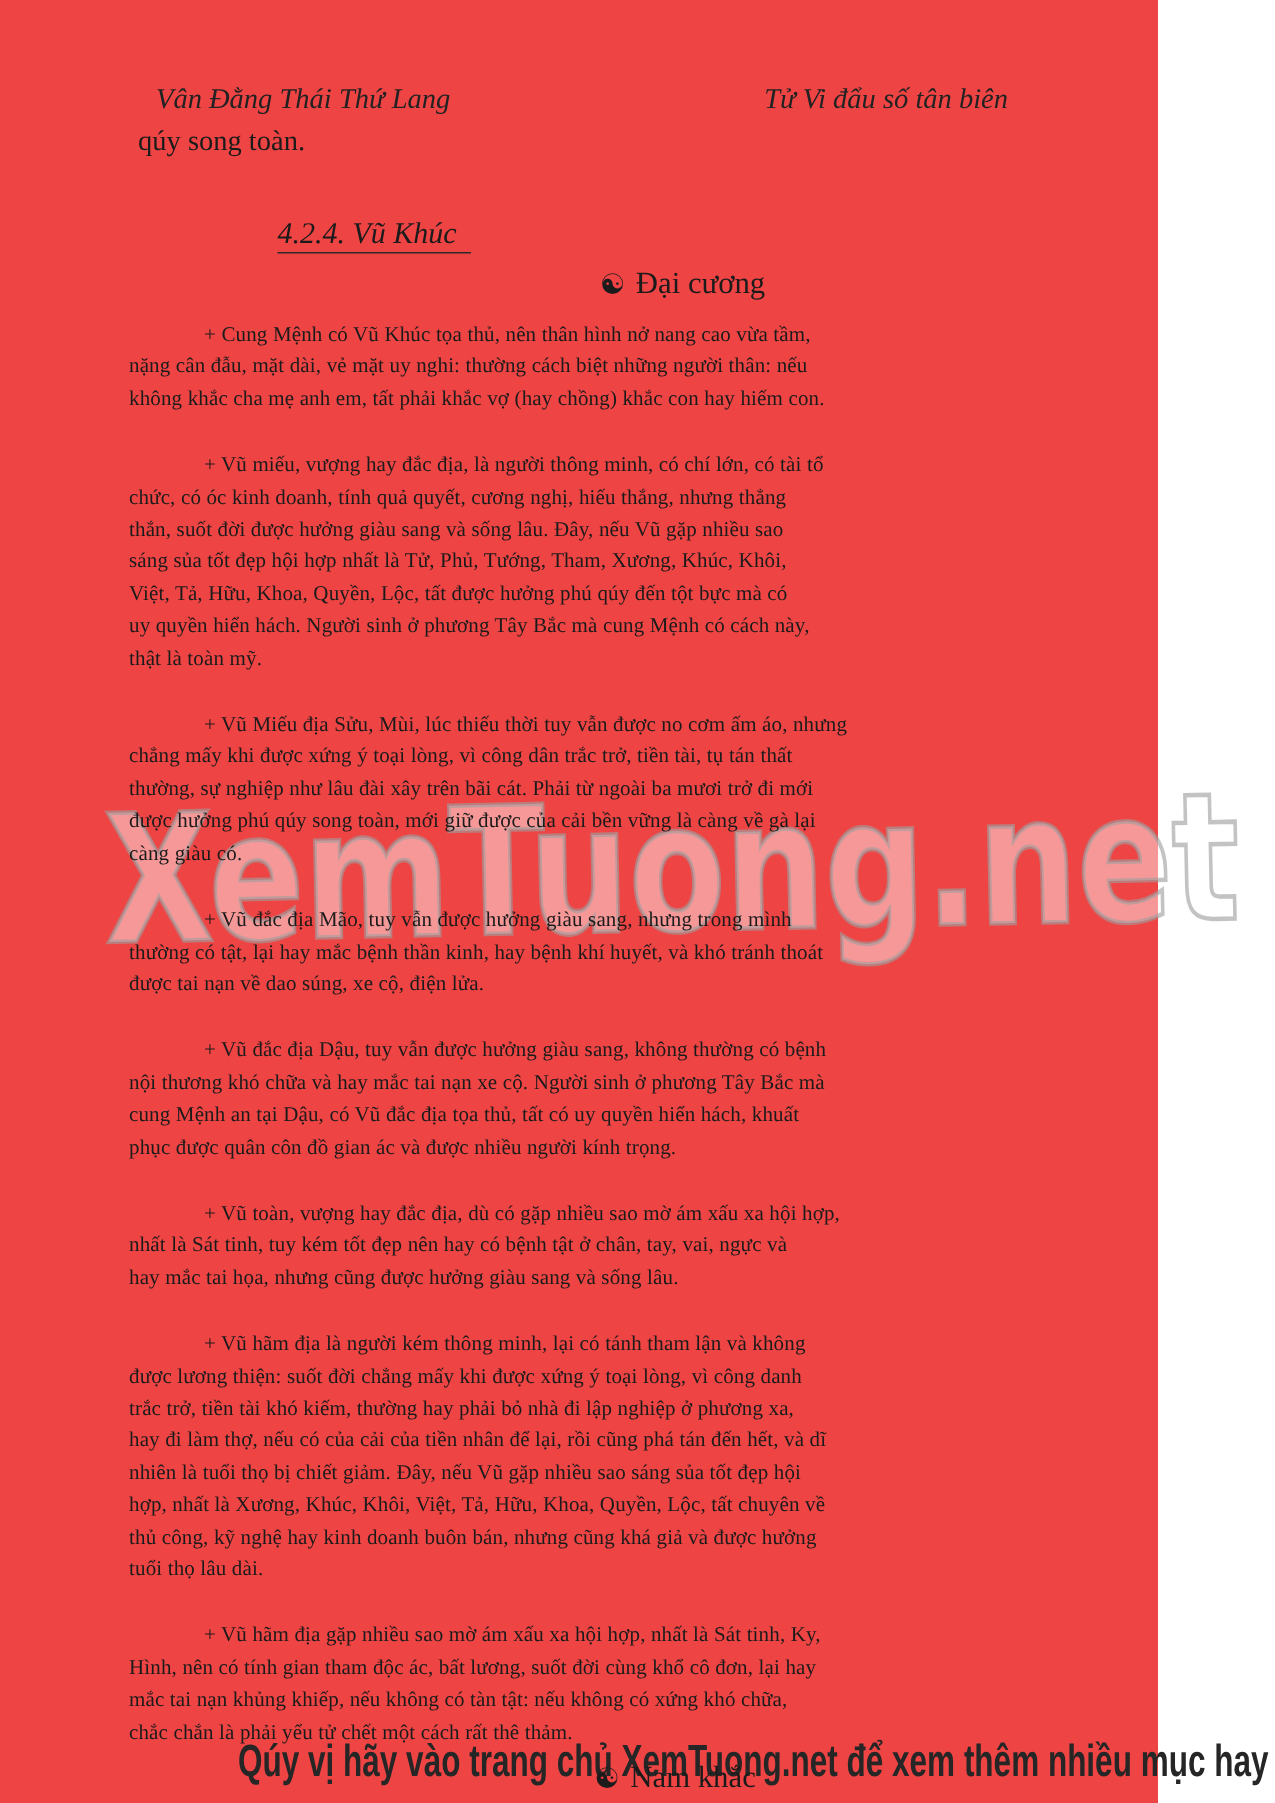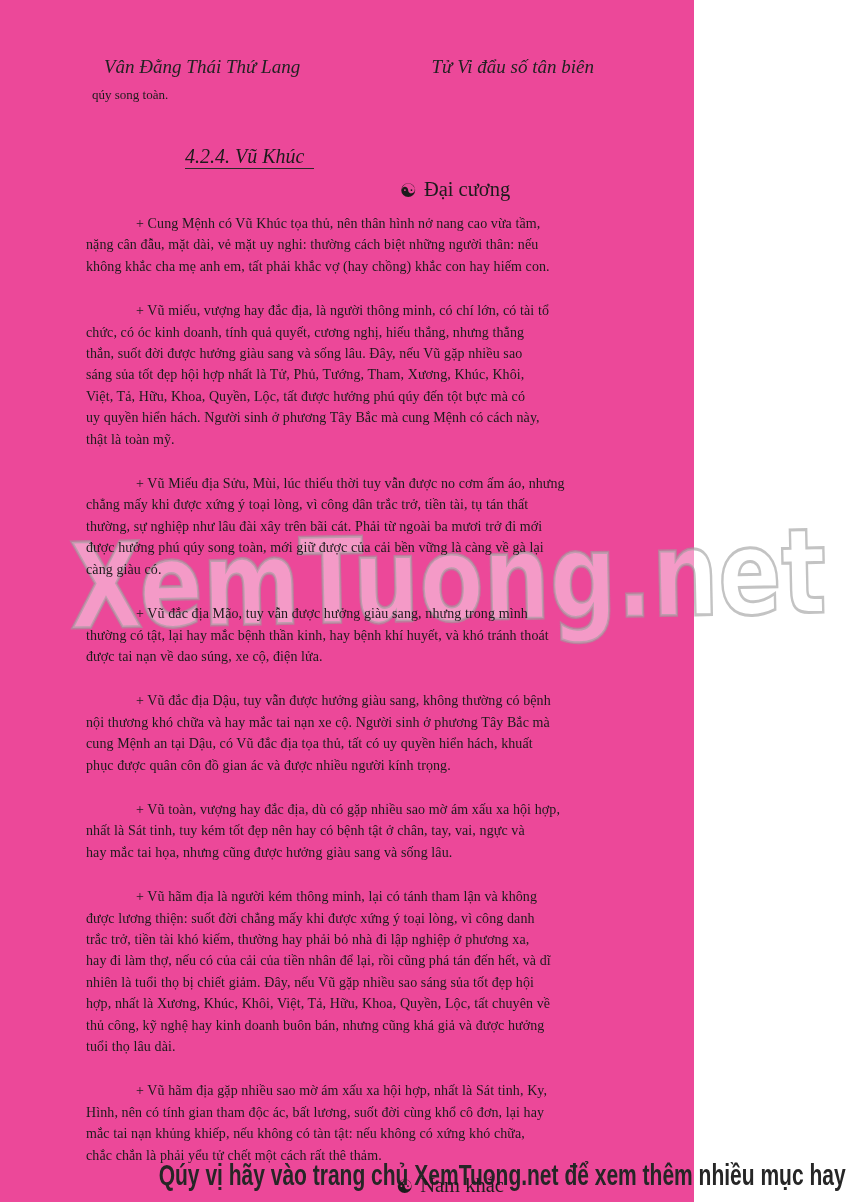--- a/index.html
+++ b/index.html
@@ -5,40 +5,40 @@
   html,body { margin:0; padding:0; }
   body {
     width:850px; height:1202px;
     background:#ffffff;
     font-family:"Liberation Serif", serif;
     color:#1b1b1b;
     overflow:hidden;
   }
   .page {
     position:relative;
-    width:694px; height:1202px;
-    background:#ec4899;
+    width:772px; height:1202px;
+    background:#ef4444;
   }
   
   .running-header {
     display:flex; justify-content:space-between;
     padding:56px 100px 0 104px;
     font-style:italic;
     font-size:19px; line-height:22px;
     color:#222;
   }
   
   .content {
     position:relative; z-index:2;
     padding:0 86px;
     width:678px;
   }
   .carryover {
     margin:6px 0 0 6px;
-    font-size:13px; line-height:22px;
+    font-size:19px; line-height:22px;
   }
   .section-heading {
     margin:38px 0 0 99px;
     font-size:20px; line-height:24px;
     font-style:italic; font-weight:normal;
   }
   .section-heading .underlined {
     border-bottom:1.5px solid #2a2a2a;
     padding-right:10px; padding-bottom:1px;
   }

